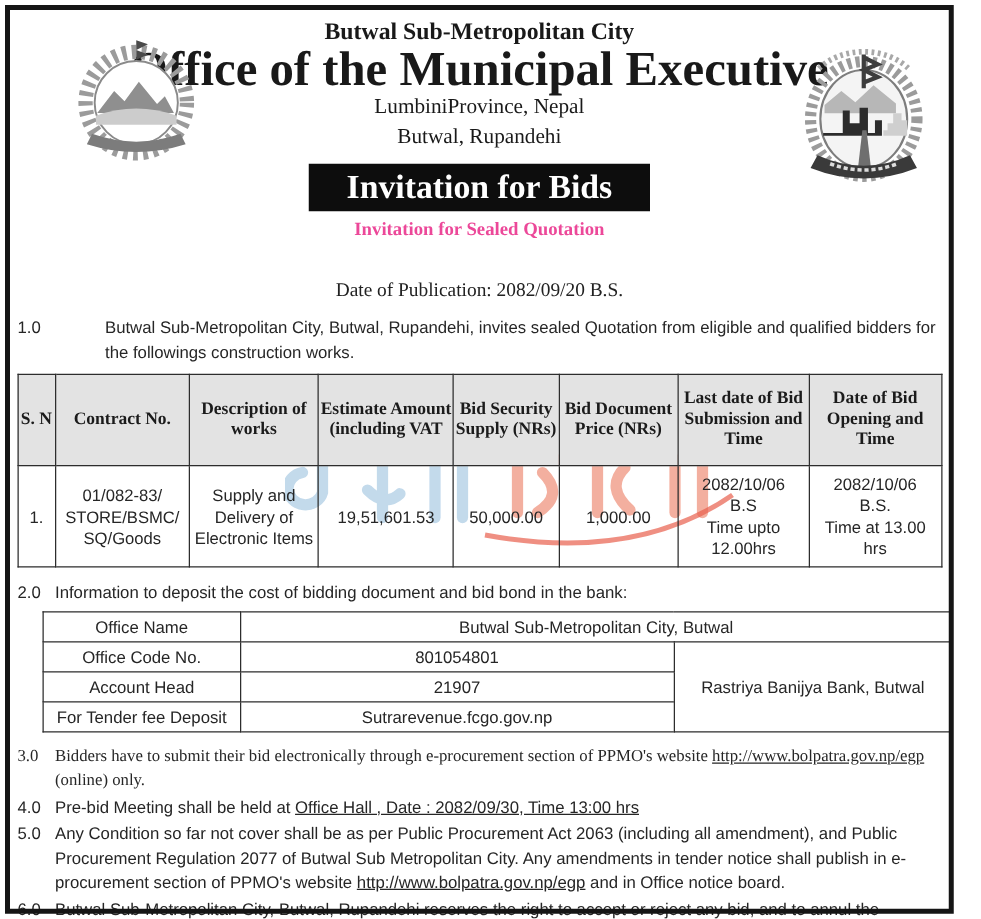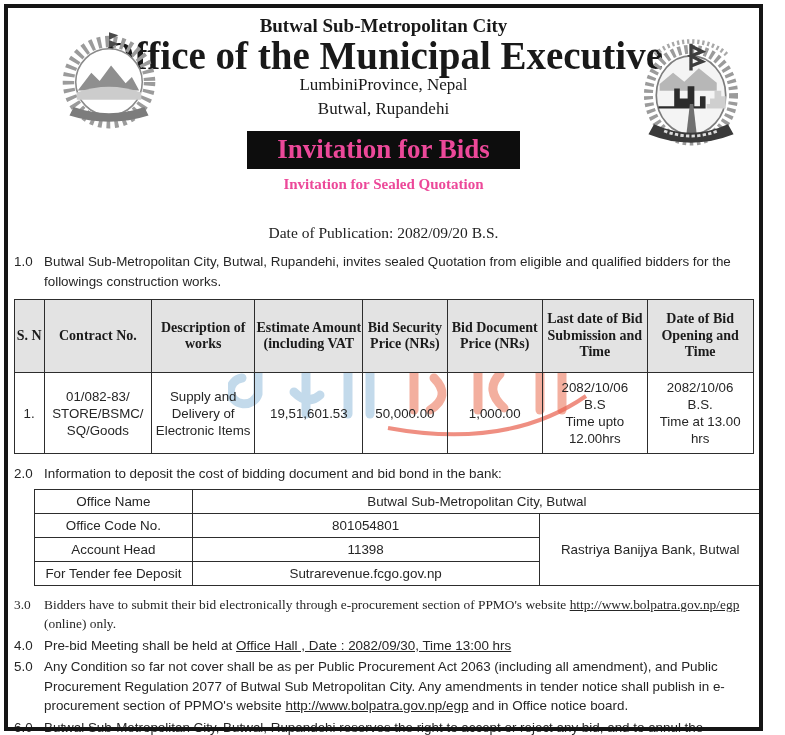--- a/index.html
+++ b/index.html
@@ -9,21 +9,21 @@
   .doc{position:absolute;left:12px;top:10px;right:12px;bottom:10px;z-index:1;}
 
   
   .masthead{position:relative;text-align:center;font-family:"Liberation Serif",serif;color:#191919;}
   .org-name{font-size:19px;font-weight:bold;line-height:24px;margin-top:4px;}
   .office{font-size:39px;font-weight:bold;line-height:35px;}
   .addr{font-size:17px;line-height:24px;}
   .logo{position:absolute;top:14px;}
   .logo-left{left:45px;width:104px;height:102px;}
   .logo-right{right:8px;width:112px;height:118px;top:16px;}
-  .banner{display:inline-block;background:#0d0d0d;color:#ec4899;font-family:"Liberation Serif",serif;
+  .banner{display:inline-block;background:#0d0d0d;color:#ffffff;font-family:"Liberation Serif",serif;
           font-weight:bold;font-size:27px;line-height:30px;padding:3px 30px 5px;margin-top:10px;}
   .subtitle{font-family:"Liberation Serif",serif;font-weight:bold;font-size:15px;line-height:20px;margin-top:5px;color:#ec4899;}
   .pubdate{font-family:"Liberation Serif",serif;font-size:15.5px;line-height:21px;color:#222;margin-top:28px;}
 
   
   .clause{display:flex;font-size:13.4px;line-height:19.5px;margin-top:7px;padding:0 2px;}
   .cnum{flex:0 0 30px;}
   .cbody{flex:1;}
   .doc-link{text-decoration:underline;word-break:break-all;color:inherit;cursor:pointer;}
   .u{text-decoration:underline;}
@@ -106,21 +106,21 @@
       </div>
       <div class="org-name">Butwal Sub-Metropolitan City</div>
       <div class="office">Office of the Municipal Executive</div>
       <div class="addr">LumbiniProvince, Nepal</div>
       <div class="addr">Butwal, Rupandehi</div>
       <div><span class="banner">Invitation for Bids</span></div>
       <div class="subtitle">Invitation for Sealed Quotation</div>
       <div class="pubdate">Date of Publication: 2082/09/20 B.S.</div>
     </div>
 
-    <div class="clause" style="margin-top:9px;">
+    <div class="clause" style="margin-top:9px;gap:40px;">
       <div class="cnum">1.0</div>
       <div class="cbody">Butwal Sub-Metropolitan City, Butwal, Rupandehi, invites sealed Quotation from eligible and qualified bidders for the followings construction works.</div>
     </div>
 
     <table class="bid-table">
       <colgroup>
         <col style="width:4.1%">
           <col style="width:14.5%">
           <col style="width:14.0%">
           <col style="width:14.6%">
@@ -128,21 +128,21 @@
           <col style="width:12.9%">
           <col style="width:14.2%">
           <col style="width:14.3%">
       </colgroup>
       <tbody>
           <tr>
         <th>S. N</th>
         <th>Contract No.</th>
         <th>Description of works</th>
         <th>Estimate Amount (including VAT</th>
-        <th>Bid Security Price (NRs)</th>
+        <th>Bid Security Supply (NRs)</th>
         <th>Bid Document Price (NRs)</th>
         <th>Last date of Bid Submission and Time</th>
         <th>Date of Bid Opening and Time</th>
       </tr>
       <tr>
         <td>1.</td>
         <td>
           <div>01/082-83/</div>
           <div>STORE/BSMC/</div>
           <div>SQ/Goods</div>
@@ -183,21 +183,21 @@
         <td>Office Name</td>
         <td colspan="2">Butwal Sub-Metropolitan City, Butwal</td>
       </tr>
       <tr>
         <td>Office Code No.</td>
         <td>801054801</td>
         <td rowspan="3">Rastriya Banijya Bank, Butwal</td>
       </tr>
       <tr>
         <td>Account Head</td>
-        <td>11398</td>
+        <td>21907</td>
       </tr>
       <tr>
         <td>For Tender fee Deposit</td>
         <td>Sutrarevenue.fcgo.gov.np</td>
       </tr>
     </tbody>
       </table>
 
     <div class="clause" style="margin-top:9px;font-family:Liberation Serif, serif;">
       <div class="cnum">3.0</div>

